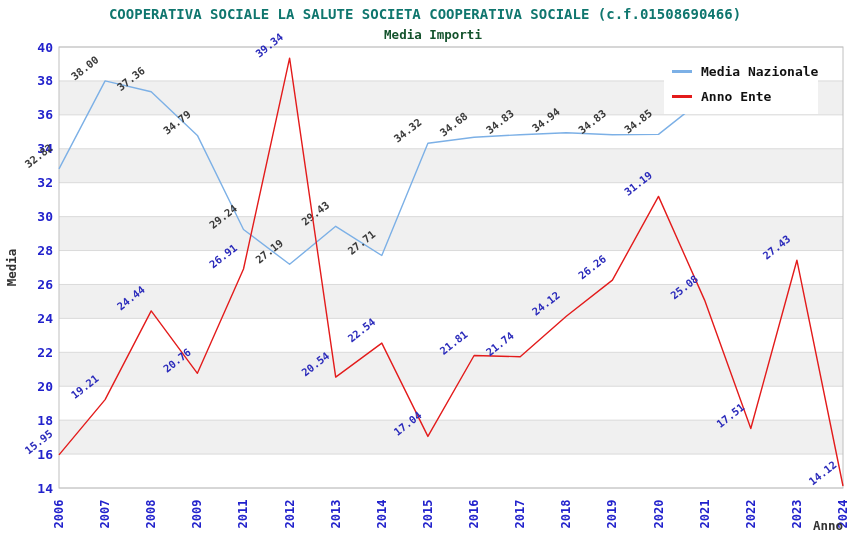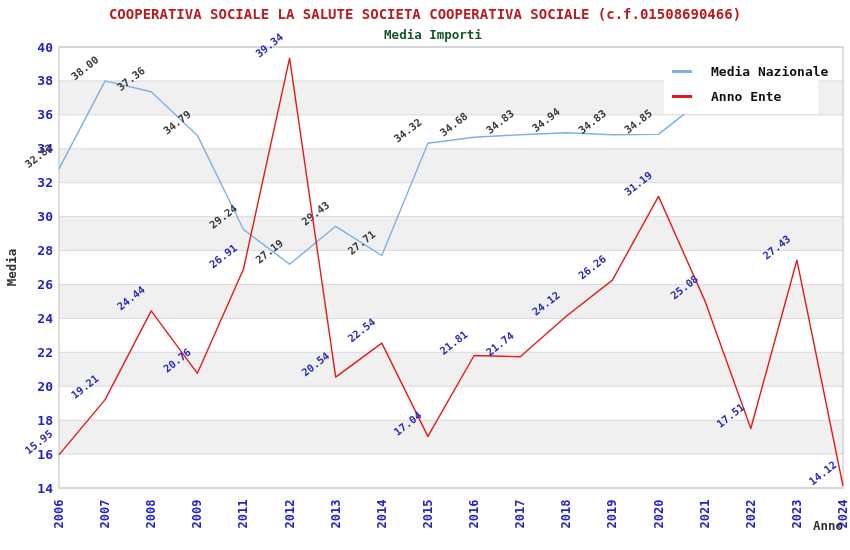--- a/index.html
+++ b/index.html
@@ -2,32 +2,32 @@
 <html><head>
 <meta charset="utf-8">
 <style>
   html,body{margin:0;padding:0;background:#ffffff;}
   #screen{
     position:relative;width:850px;height:550px;background:#ffffff;overflow:hidden;
     font-family:"DejaVu Sans Mono","Liberation Mono",monospace;
   }
   .chart-title{
     position:absolute;top:6px;left:0;width:850px;text-align:center;
-    font-size:14px;font-weight:bold;color:#b91c1c;letter-spacing:0px;
+    font-size:14px;font-weight:bold;color:#0f766e;letter-spacing:0px;
   }
   .chart-subtitle{
     position:absolute;top:27px;left:0;width:850px;text-align:center;
     font-size:12.5px;font-weight:bold;color:#14532d;padding-left:8px;
   }
   svg{position:absolute;left:0;top:0;}
   .legend{
     position:absolute;left:664px;top:54px;width:154px;
     background:#ffffff;padding:5px 8px;box-sizing:border-box;
   }
-  .legend-item{display:flex;align-items:center;height:25px;gap:19px;}
+  .legend-item{display:flex;align-items:center;height:25px;gap:9px;}
   .legend-swatch{display:inline-block;width:20px;height:3px;flex:0 0 20px;}
   .legend-label{font-size:13px;font-weight:bold;color:#111111;white-space:nowrap;}
 </style>
 </head>
 <body>
 
 <div id="screen">
 
   <div class="chart-title">COOPERATIVA SOCIALE LA SALUTE SOCIETA COOPERATIVA SOCIALE (c.f.01508690466)</div>
   <div class="chart-subtitle">Media Importi</div>

